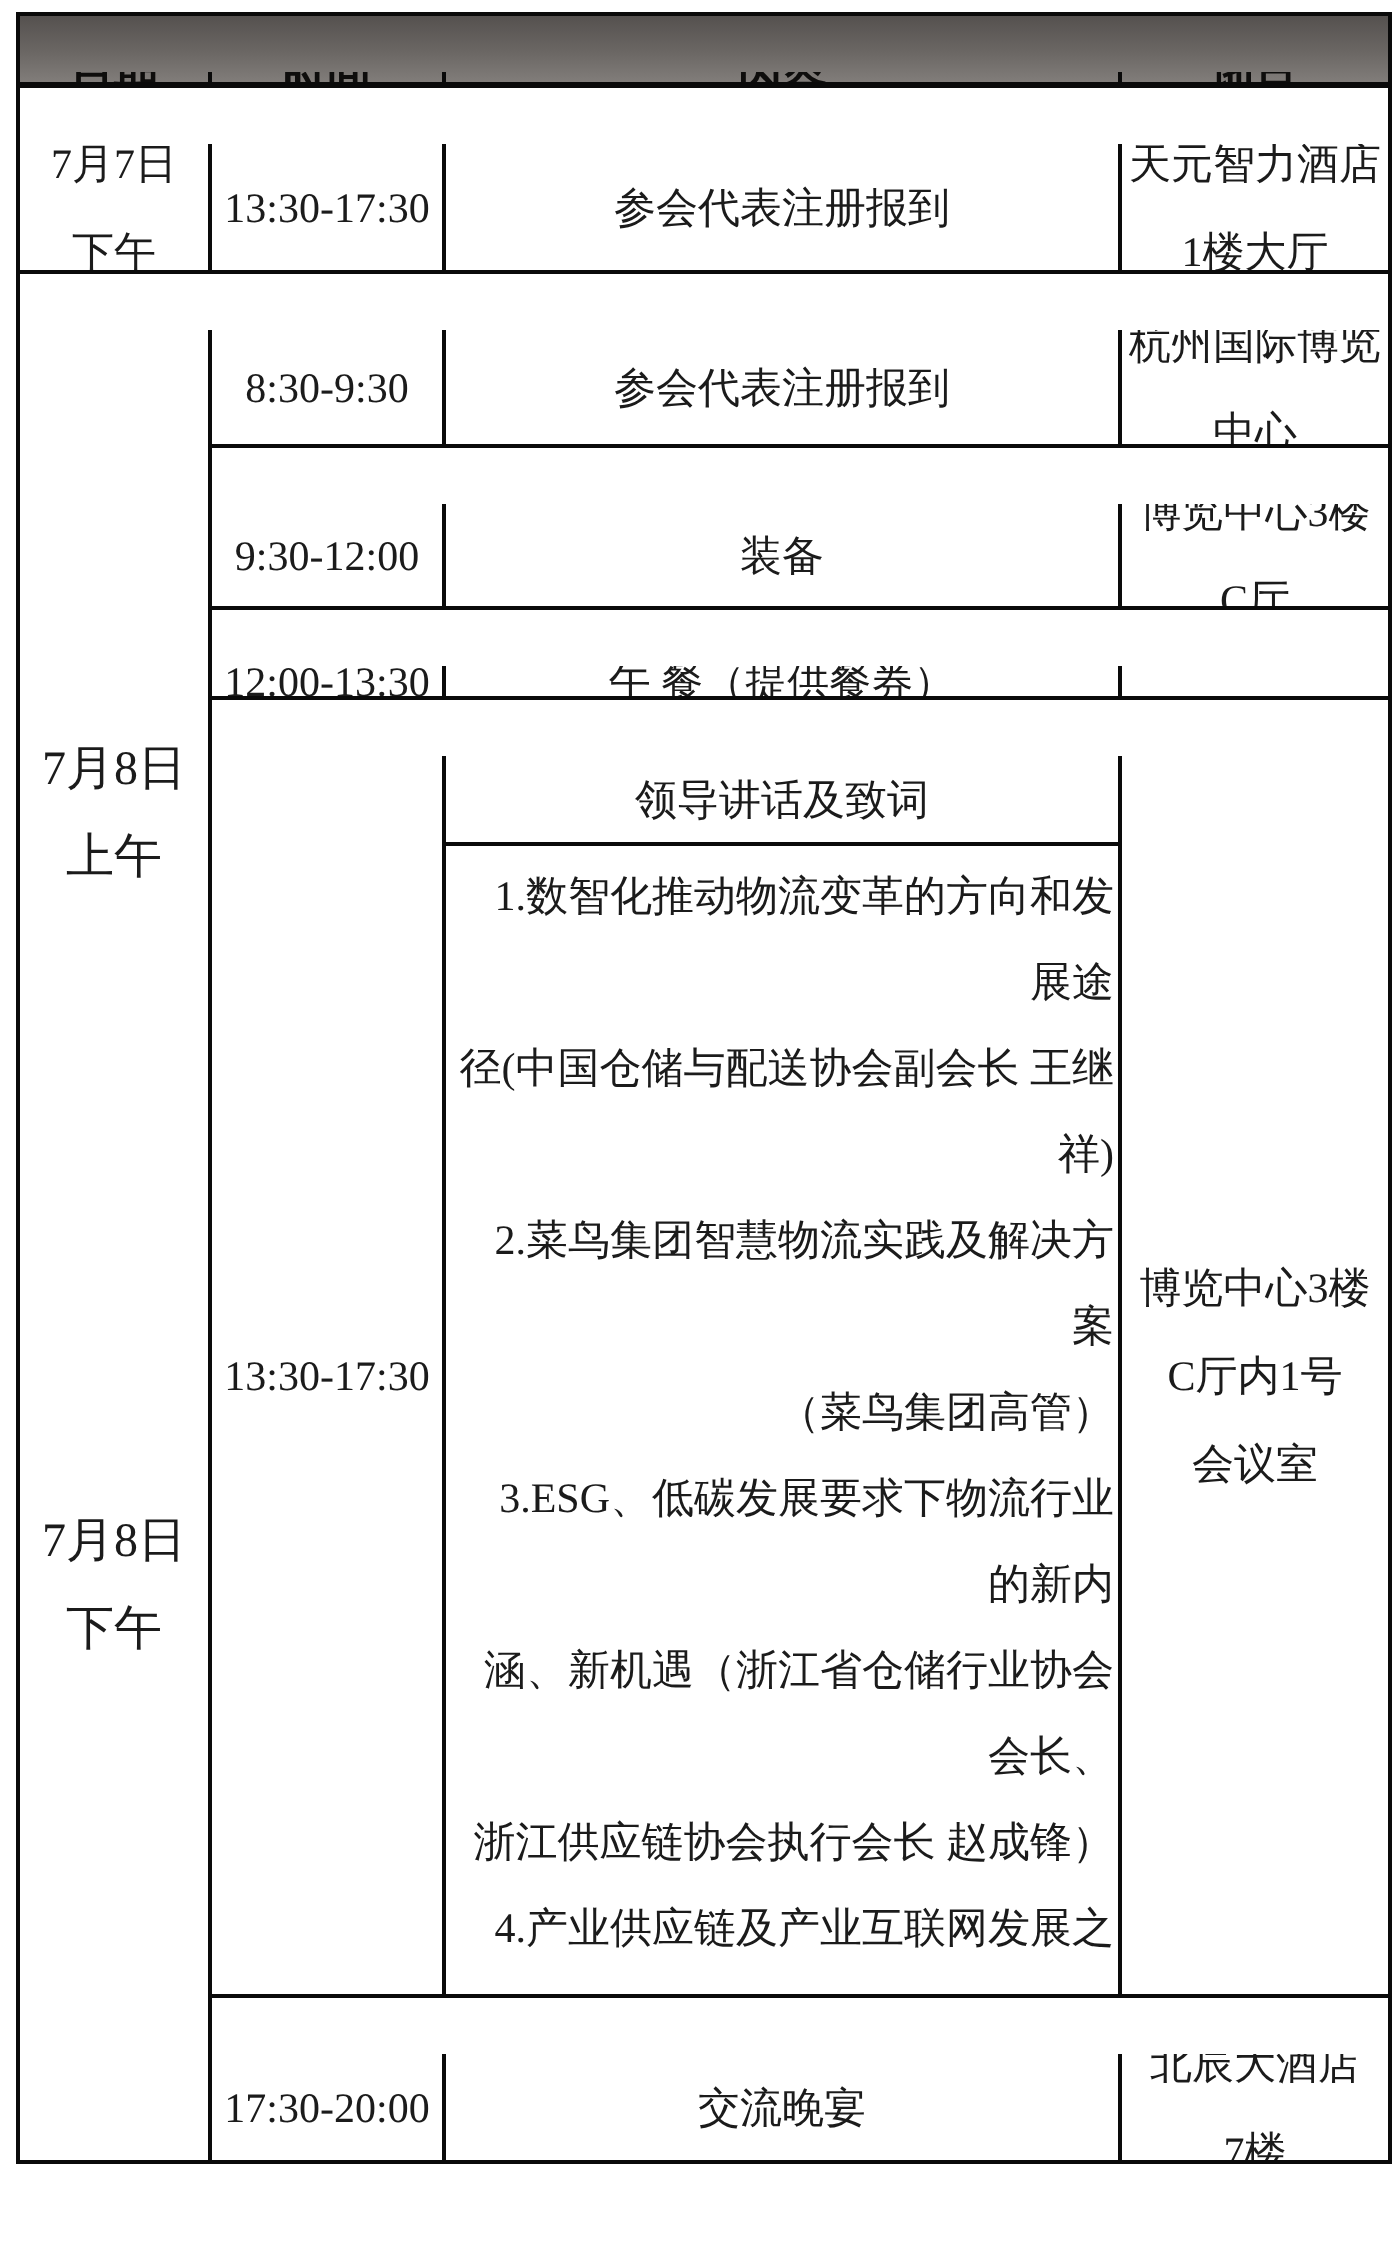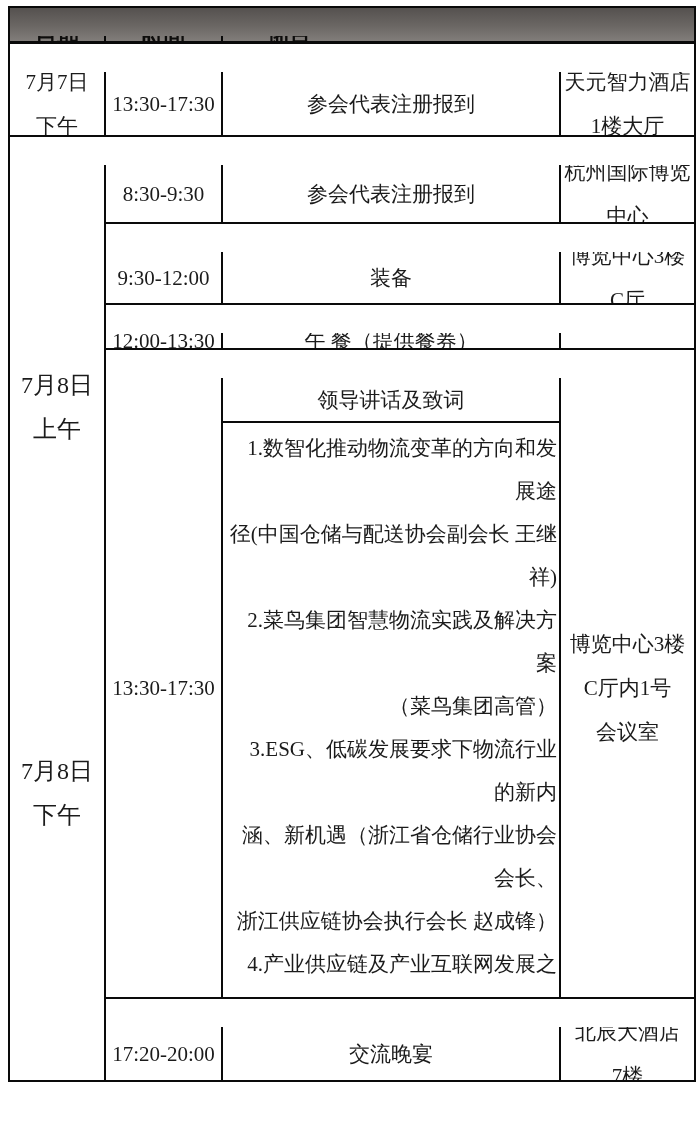--- a/index.html
+++ b/index.html
@@ -115,20 +115,21 @@
 </style>
 </head>
 <body>
 
 <div class="page">
   <div class="tbl">
 
     <div class="row header-row">
       <div class="cell c-date br">日期</div>
       <div class="cell c-time br">时间</div>
+      <div class="cell c-content br">内容</div>
       <div class="cell c-loc">地点</div>
     </div>
 
     <div class="row bb" style="height:93px">
       <div class="cell c-date br ml">7月7日
 下午</div>
       <div class="cell c-time br">13:30-17:30</div>
       <div class="cell c-content br">参会代表注册报到</div>
       <div class="cell c-loc ml">天元智力酒店
 1楼大厅</div>
@@ -183,21 +184,21 @@
 任 王玉荣）</div>
 
             </div>
           </div>
           <div class="cell c-loc ml">博览中心3楼
 C厅内1号
 会议室</div>
         </div>
 
         <div class="row" style="height:81px">
-          <div class="cell c-time br">17:20-20:00</div>
+          <div class="cell c-time br">17:30-20:00</div>
           <div class="cell c-content br">交流晚宴</div>
           <div class="cell c-loc ml">北辰大酒店
 7楼</div>
         </div>
 
       </div>
     </div>
   </div>
 
 </div>

